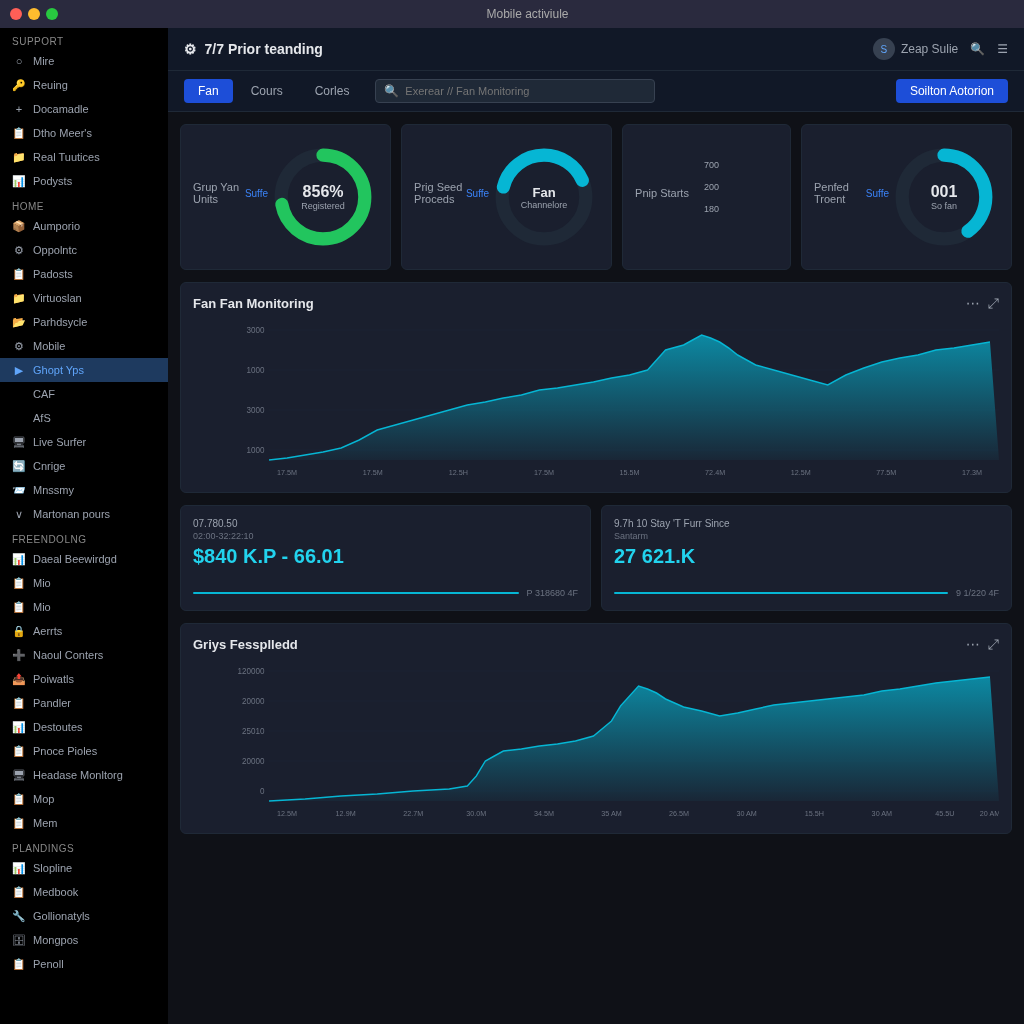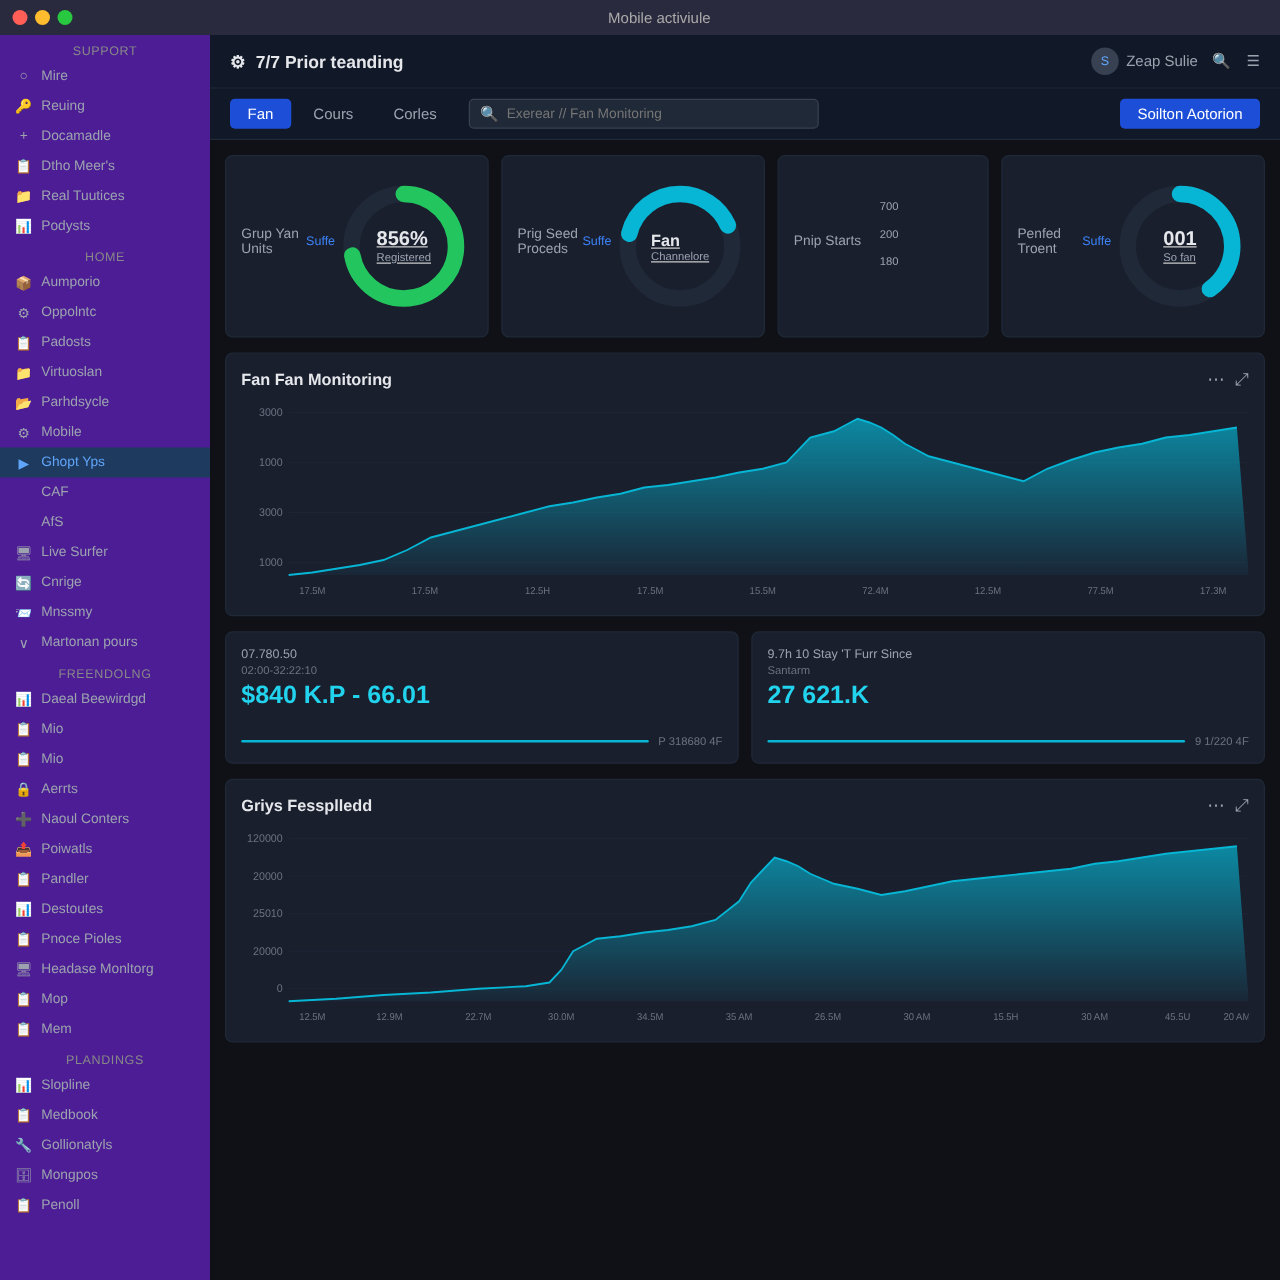--- a/index.html
+++ b/index.html
@@ -44,27 +44,26 @@
     
     .app-layout {
       display: flex;
       flex: 1;
       overflow: hidden;
     }
 
     
     .sidebar {
       width: 168px;
-      background: #4c1d95;
+      background: #000000;
       display: flex;
       flex-direction: column;
       overflow-y: auto;
       flex-shrink: 0;
       padding-bottom: 8px;
-      text-align: center;
     }
     .sidebar::-webkit-scrollbar { width: 3px; }
     .sidebar::-webkit-scrollbar-thumb { background: #333; }
 
     .sidebar-section-label {
       color: #888;
       font-size: 10px;
       padding: 8px 12px 2px;
       text-transform: uppercase;
       letter-spacing: 0.5px;
@@ -236,22 +235,21 @@
     .donut-container {
       display: flex;
       justify-content: center;
       align-items: center;
       height: 120px;
       position: relative;
     }
     .donut-svg { width: 110px; height: 110px; }
     .donut-center {
       position: absolute;
-      text-align: left;
-      text-decoration: underline;
+      text-align: center;
     }
     .donut-value { font-size: 16px; font-weight: 700; color: #e5e7eb; }
     .donut-label { font-size: 9px; color: #9ca3af; }
 
     
     .bar-chart-simple {
       display: flex;
       flex-direction: column;
       justify-content: center;
       height: 100px;
@@ -289,20 +287,21 @@
       align-items: center;
       margin-bottom: 8px;
     }
     .chart-title { color: #e5e7eb; font-size: 13px; font-weight: 600; }
     .chart-actions { display: flex; gap: 8px; color: #9ca3af; font-size: 14px; cursor: pointer; }
 
     
     .area-chart-wrapper {
       position: relative;
       height: 160px;
+      margin-left: 40px;
     }
     .area-chart-wrapper svg {
       width: 100%;
       height: 100%;
     }
 
     
     .stats-row {
       display: grid;
       grid-template-columns: 1fr 1fr;

